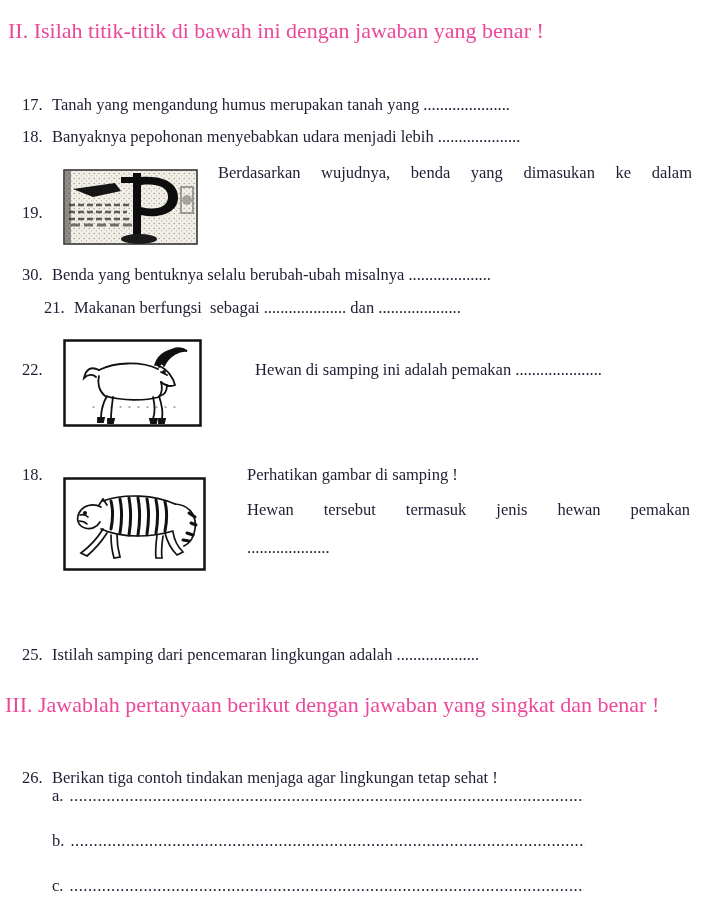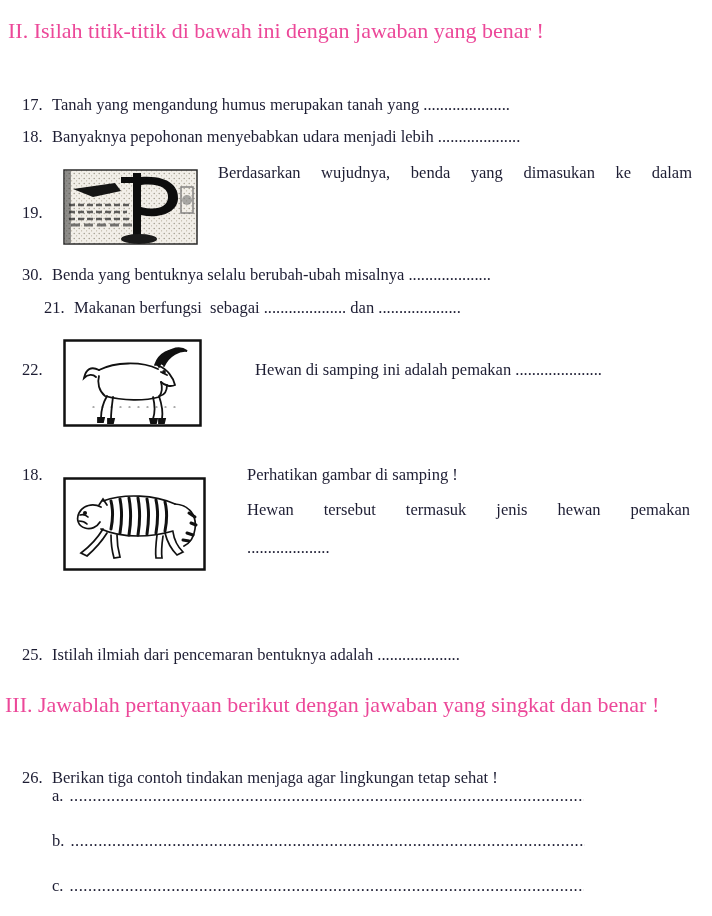--- a/index.html
+++ b/index.html
@@ -156,21 +156,21 @@
       </g>
     </svg>
   </div>
   <div class="abs" style="left:247px; top:465px;">Perhatikan gambar di samping !</div>
   <div class="abs just" style="left:247px; top:500px; width:443px;">Hewan tersebut termasuk jenis hewan pemakan</div>
   <div class="abs" style="left:247px; top:538px;">....................</div>
 
 
   <div class="row" style="top:638px;margin-top:7px;">
     <span class="qno">25.</span>
-    <span class="qtext">Istilah ilmiah dari pencemaran bentuknya adalah ....................</span>
+    <span class="qtext">Istilah samping dari pencemaran lingkungan adalah ....................</span>
   </div>
 
   <div class="heading" style="left:5px; top:692px;">III. Jawablah pertanyaan berikut dengan jawaban yang singkat dan benar !</div>
 
   <div class="row" style="top:736px;margin-top:32px;">
     <span class="qno">26.</span>
     <span class="qtext">Berikan tiga contoh tindakan menjaga agar lingkungan tetap sehat !</span>
   </div>
 
   <div class="ansrow" style="top:786px;">

